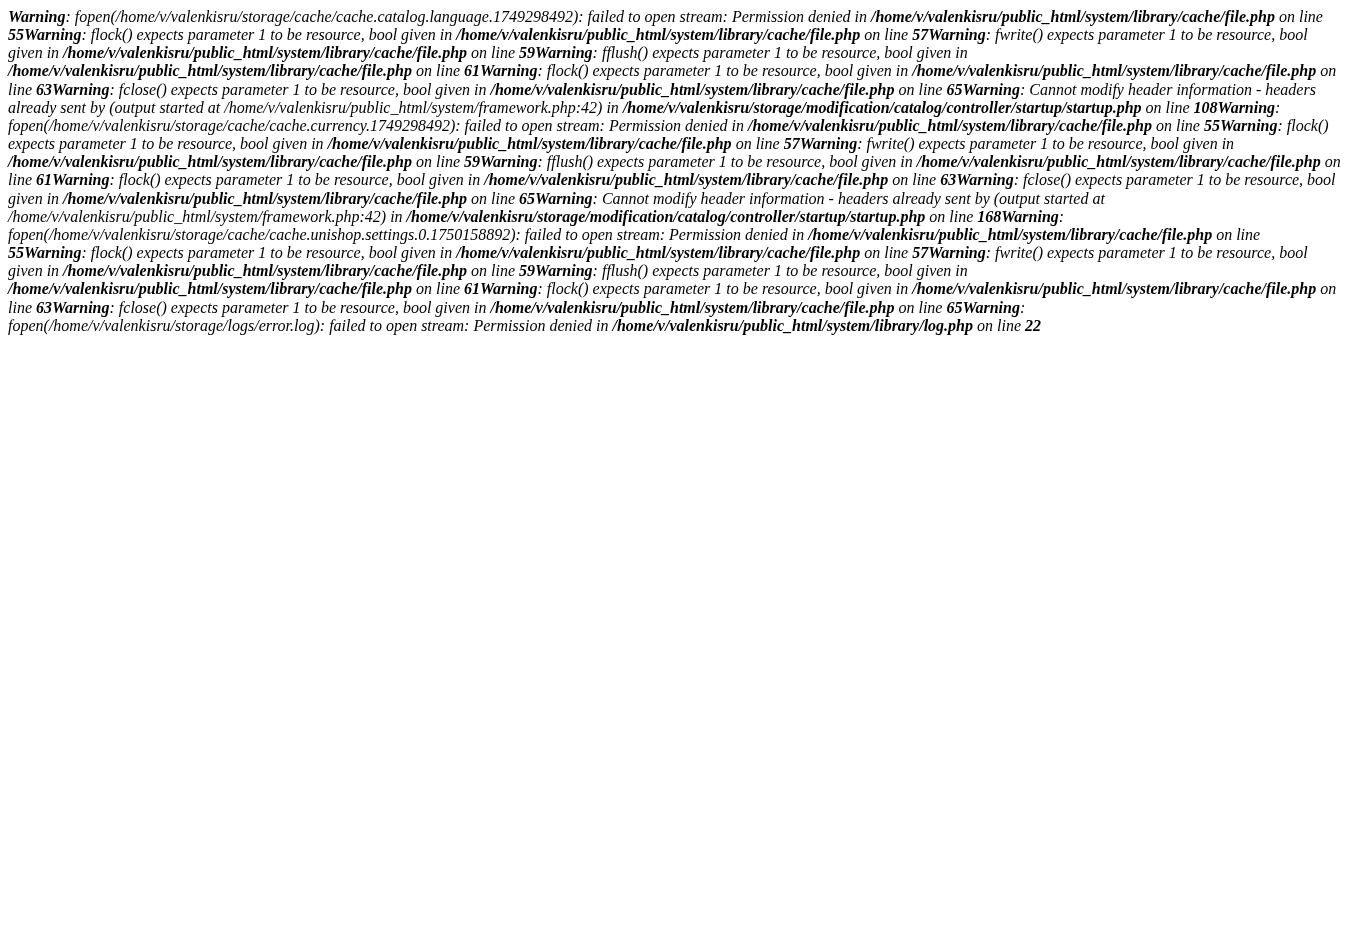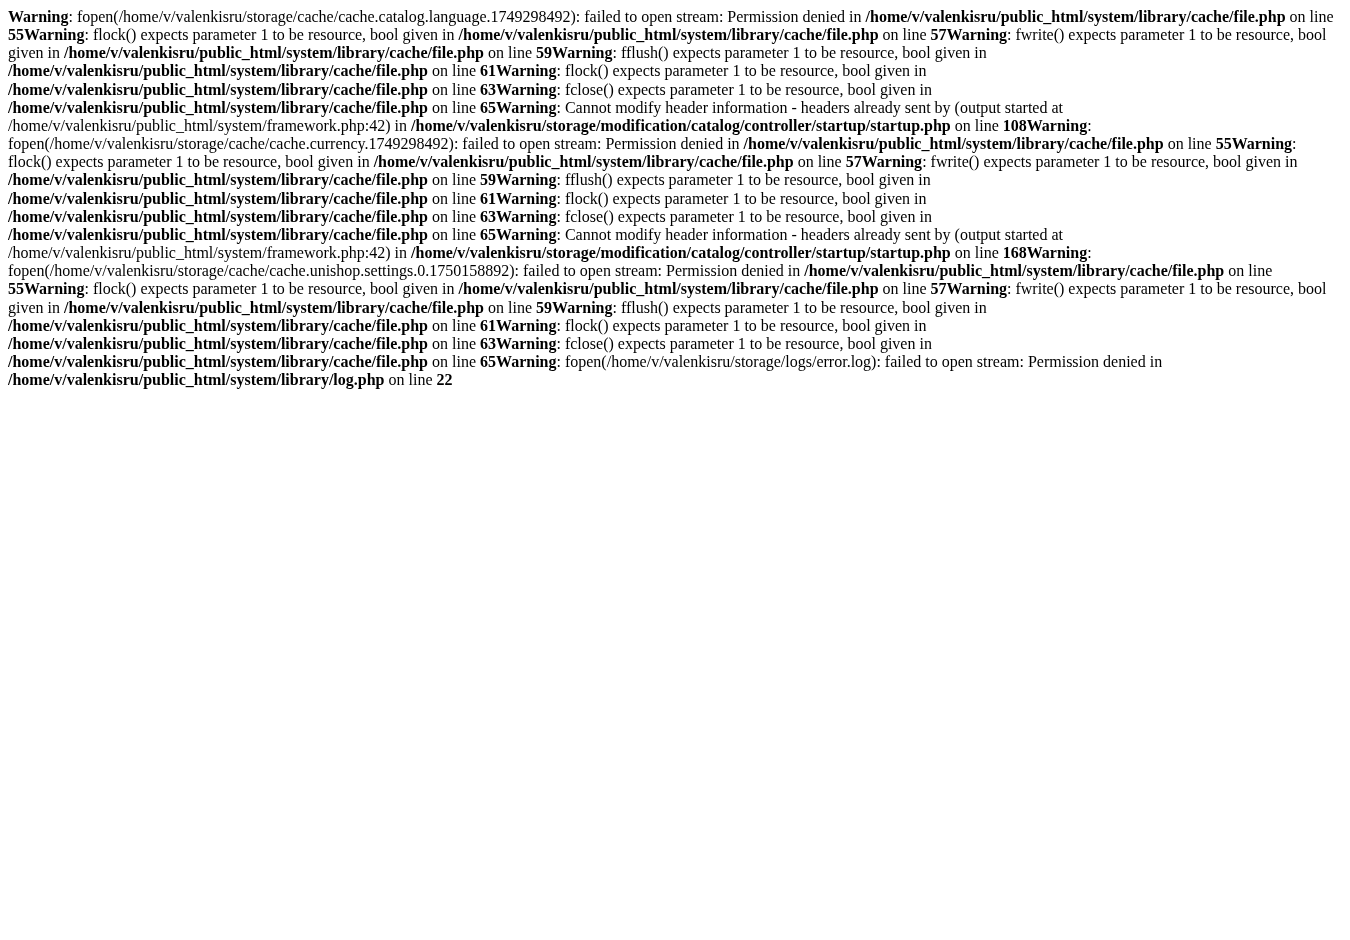--- a/index.html
+++ b/index.html
@@ -12,20 +12,21 @@
     width: 1350px;
     min-height: 940px;
     box-sizing: border-box;
     font-family: "Liberation Serif", "DejaVu Serif", serif;
     font-size: 16px;
     line-height: 1.135;
   }
   .php-output {
     margin: 8px;
     word-wrap: break-word;
+    font-style: italic;
   }
   .php-output b {
     font-weight: bold;
   }
 </style>
 </head>
 <body>
 
 <div class="php-output" id="warnings-container"><b>Warning</b><span>: fopen(/home/v/valenkisru/storage/cache/cache.catalog.language.1749298492): failed to open stream: Permission denied in </span><b>/home/v/valenkisru/public_html/system/library/cache/file.php</b><span> on line </span><b>55</b><b>Warning</b><span>: flock() expects parameter 1 to be resource, bool given in </span><b>/home/v/valenkisru/public_html/system/library/cache/file.php</b><span> on line </span><b>57</b><b>Warning</b><span>: fwrite() expects parameter 1 to be resource, bool given in </span><b>/home/v/valenkisru/public_html/system/library/cache/file.php</b><span> on line </span><b>59</b><b>Warning</b><span>: fflush() expects parameter 1 to be resource, bool given in </span><b>/home/v/valenkisru/public_html/system/library/cache/file.php</b><span> on line </span><b>61</b><b>Warning</b><span>: flock() expects parameter 1 to be resource, bool given in </span><b>/home/v/valenkisru/public_html/system/library/cache/file.php</b><span> on line </span><b>63</b><b>Warning</b><span>: fclose() expects parameter 1 to be resource, bool given in </span><b>/home/v/valenkisru/public_html/system/library/cache/file.php</b><span> on line </span><b>65</b><b>Warning</b><span>: Cannot modify header information - headers already sent by (output started at /home/v/valenkisru/public_html/system/framework.php:42) in </span><b>/home/v/valenkisru/storage/modification/catalog/controller/startup/startup.php</b><span> on line </span><b>108</b><b>Warning</b><span>: fopen(/home/v/valenkisru/storage/cache/cache.currency.1749298492): failed to open stream: Permission denied in </span><b>/home/v/valenkisru/public_html/system/library/cache/file.php</b><span> on line </span><b>55</b><b>Warning</b><span>: flock() expects parameter 1 to be resource, bool given in </span><b>/home/v/valenkisru/public_html/system/library/cache/file.php</b><span> on line </span><b>57</b><b>Warning</b><span>: fwrite() expects parameter 1 to be resource, bool given in </span><b>/home/v/valenkisru/public_html/system/library/cache/file.php</b><span> on line </span><b>59</b><b>Warning</b><span>: fflush() expects parameter 1 to be resource, bool given in </span><b>/home/v/valenkisru/public_html/system/library/cache/file.php</b><span> on line </span><b>61</b><b>Warning</b><span>: flock() expects parameter 1 to be resource, bool given in </span><b>/home/v/valenkisru/public_html/system/library/cache/file.php</b><span> on line </span><b>63</b><b>Warning</b><span>: fclose() expects parameter 1 to be resource, bool given in </span><b>/home/v/valenkisru/public_html/system/library/cache/file.php</b><span> on line </span><b>65</b><b>Warning</b><span>: Cannot modify header information - headers already sent by (output started at /home/v/valenkisru/public_html/system/framework.php:42) in </span><b>/home/v/valenkisru/storage/modification/catalog/controller/startup/startup.php</b><span> on line </span><b>168</b><b>Warning</b><span>: fopen(/home/v/valenkisru/storage/cache/cache.unishop.settings.0.1750158892): failed to open stream: Permission denied in </span><b>/home/v/valenkisru/public_html/system/library/cache/file.php</b><span> on line </span><b>55</b><b>Warning</b><span>: flock() expects parameter 1 to be resource, bool given in </span><b>/home/v/valenkisru/public_html/system/library/cache/file.php</b><span> on line </span><b>57</b><b>Warning</b><span>: fwrite() expects parameter 1 to be resource, bool given in </span><b>/home/v/valenkisru/public_html/system/library/cache/file.php</b><span> on line </span><b>59</b><b>Warning</b><span>: fflush() expects parameter 1 to be resource, bool given in </span><b>/home/v/valenkisru/public_html/system/library/cache/file.php</b><span> on line </span><b>61</b><b>Warning</b><span>: flock() expects parameter 1 to be resource, bool given in </span><b>/home/v/valenkisru/public_html/system/library/cache/file.php</b><span> on line </span><b>63</b><b>Warning</b><span>: fclose() expects parameter 1 to be resource, bool given in </span><b>/home/v/valenkisru/public_html/system/library/cache/file.php</b><span> on line </span><b>65</b><b>Warning</b><span>: fopen(/home/v/valenkisru/storage/logs/error.log): failed to open stream: Permission denied in </span><b>/home/v/valenkisru/public_html/system/library/log.php</b><span> on line </span><b>22</b></div>
 

